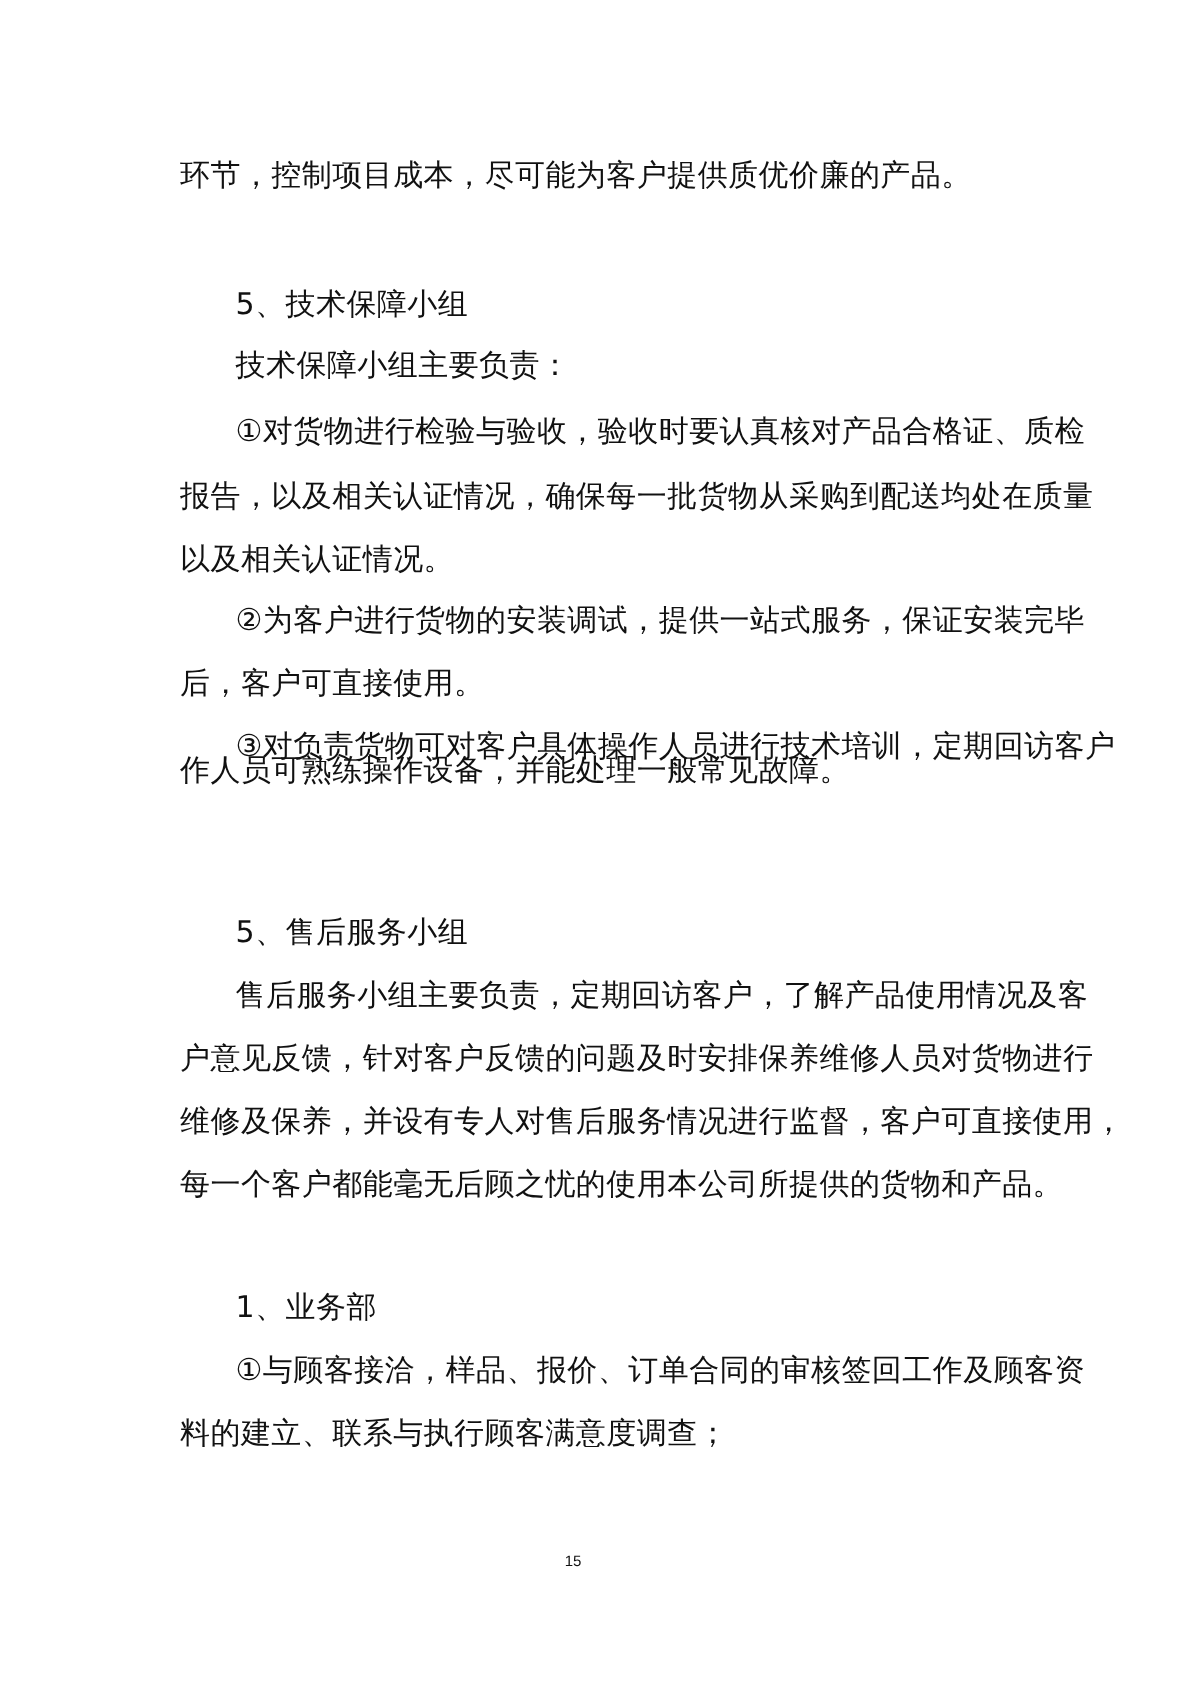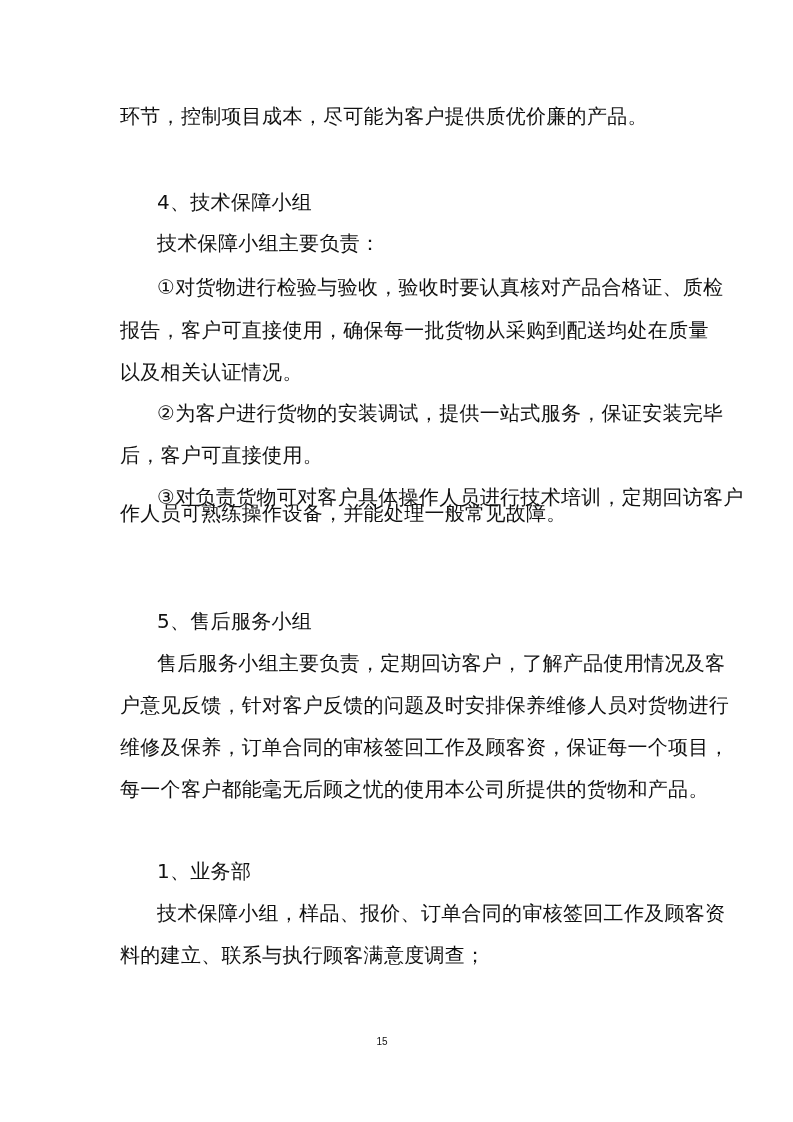--- a/index.html
+++ b/index.html
@@ -8,31 +8,31 @@
   .line { position: absolute; left: 120px; font-size: 20px; white-space: nowrap; letter-spacing: 0.3px; text-align: center; }
   .indent { left: 157px; }
   .page-num { position: absolute; top: 1036px; left: 0; width: 764px; text-align: center;
               font-size: 10px; font-family: "Liberation Sans", sans-serif; }
 </style>
 </head>
 <body>
 
 <div>
   <div class="line" style="top:103px">环节，控制项目成本，尽可能为客户提供质优价廉的产品。</div>
-  <div class="line indent" style="top:189px">4、技术保障小组</div>
+  <div class="line indent" style="top:189px">5、技术保障小组</div>
   <div class="line indent" style="top:230px">技术保障小组主要负责：</div>
   <div class="line indent" style="top:274px">①对货物进行检验与验收，验收时要认真核对产品合格证、质检</div>
-  <div class="line" style="top:317px">报告，客户可直接使用，确保每一批货物从采购到配送均处在质量</div>
+  <div class="line" style="top:317px">报告，以及相关认证情况，确保每一批货物从采购到配送均处在质量</div>
   <div class="line" style="top:359px">以及相关认证情况。</div>
   <div class="line indent" style="top:400px">②为客户进行货物的安装调试，提供一站式服务，保证安装完毕</div>
   <div class="line" style="top:442px">后，客户可直接使用。</div>
   <div class="line indent" style="top:484px">③对负责货物可对客户具体操作人员进行技术培训，定期回访客户</div>
   <div class="line" style="top:500px">作人员可熟练操作设备，并能处理一般常见故障。</div>
   <div class="line indent" style="top:608px">5、售后服务小组</div>
   <div class="line indent" style="top:650px">售后服务小组主要负责，定期回访客户，了解产品使用情况及客</div>
   <div class="line" style="top:692px">户意见反馈，针对客户反馈的问题及时安排保养维修人员对货物进行</div>
-  <div class="line" style="top:734px">维修及保养，订单合同的审核签回工作及顾客资，保证每一个项目，</div>
+  <div class="line" style="top:734px">维修及保养，并设有专人对售后服务情况进行监督，客户可直接使用，</div>
   <div class="line" style="top:776px">每一个客户都能毫无后顾之忧的使用本公司所提供的货物和产品。</div>
   <div class="line indent" style="top:858px">1、业务部</div>
-  <div class="line indent" style="top:900px">技术保障小组，样品、报价、订单合同的审核签回工作及顾客资</div>
+  <div class="line indent" style="top:900px">①与顾客接洽，样品、报价、订单合同的审核签回工作及顾客资</div>
   <div class="line" style="top:942px">料的建立、联系与执行顾客满意度调查；</div>
   <div class="page-num">15</div>
 </div>
 
 </body></html>

